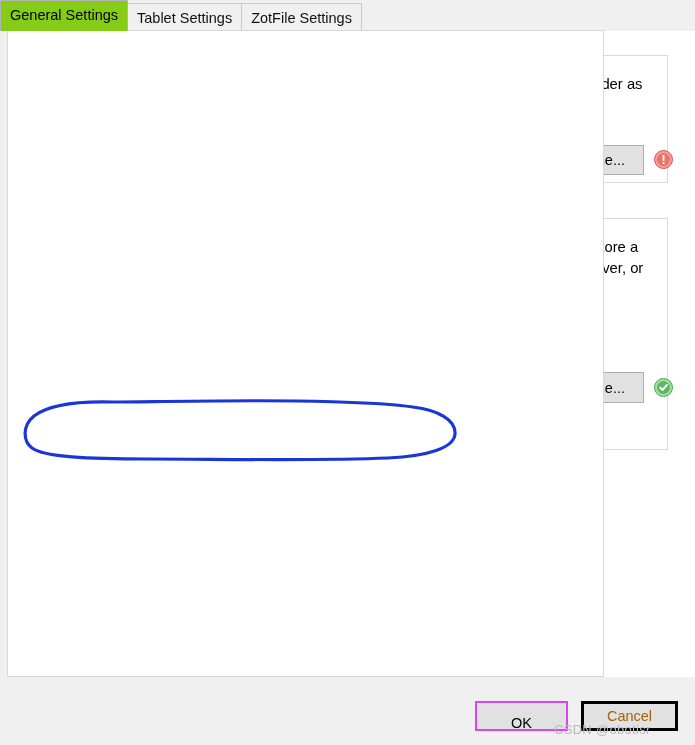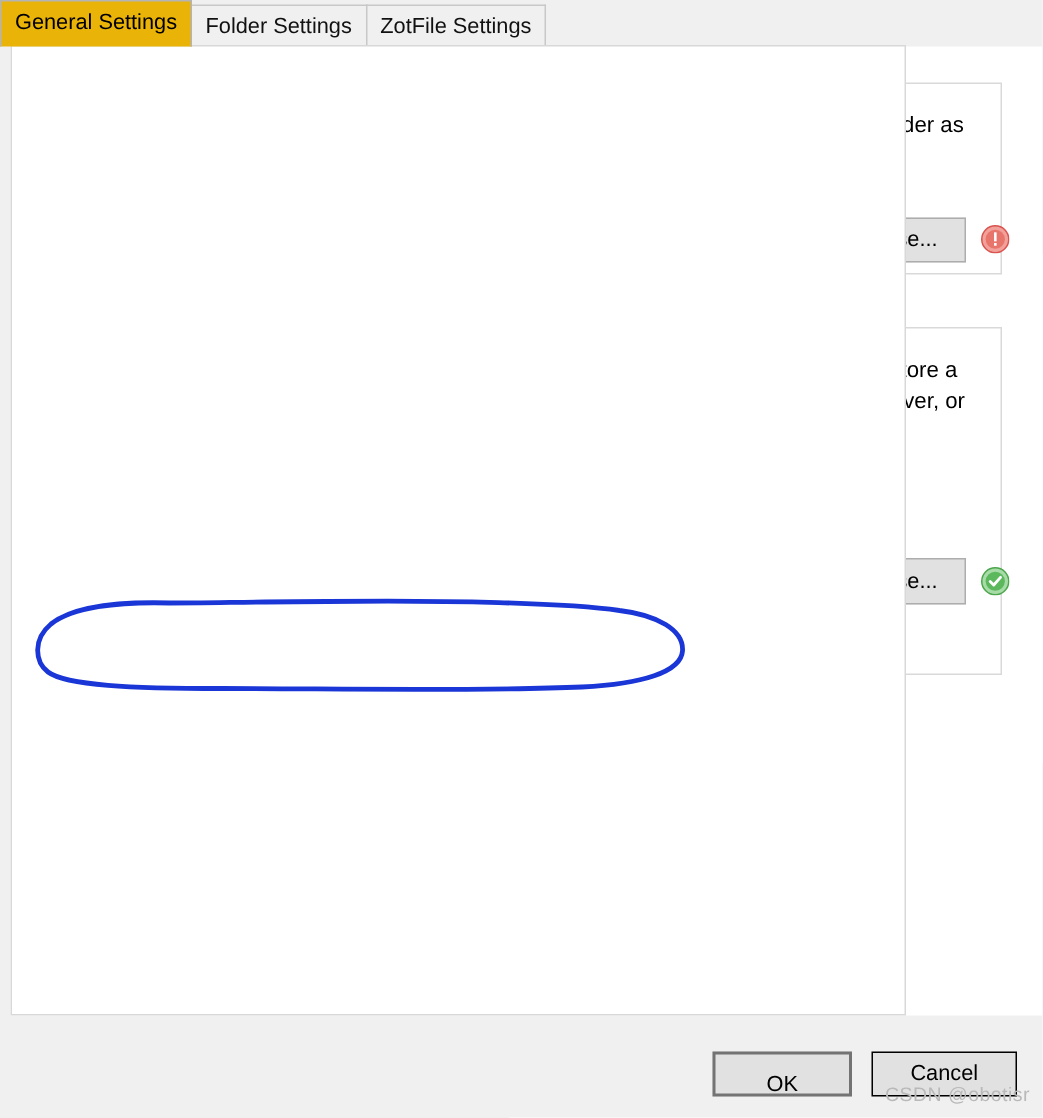--- a/index.html
+++ b/index.html
@@ -34,21 +34,21 @@
     background: #f0f0f0;
     border: 1px solid #c8c8c8;
     border-bottom: none;
     box-sizing: border-box;
     font-size: 14.5px;
     color: #111;
     white-space: nowrap;
     margin-right: -1px;
   }
   .tab.active {
-    background: #eab308;
+    background: #84cc16;
     border-color: #b4b4b4;
     height: 31px;
     line-height: 29px;
     position: relative;
     z-index: 3;
     color: #000;
   }
 
   
   .panel {
@@ -229,73 +229,73 @@
   #info-line1 { left: 27px; top: 458px; }
   #info-line2 { left: 27px; top: 481px; }
   .link { color: #4a83d4; }
 
   
   #ok-button {
     position: absolute;
     left: 475px; top: 701px;
     width: 93px; height: 30px;
     background: #e1e1e1;
-    border: 2px solid #737373;
+    border: 2px solid #d946ef;
     box-sizing: border-box;
     font-family: "Liberation Sans", sans-serif;
     font-size: 14.5px;
     color: #000;
     text-align: center;
     cursor: default;
     padding: 12px;
   }
   #cancel-button {
     position: absolute;
     left: 581px; top: 701px;
     width: 97px; height: 30px;
     background: #e1e1e1;
-    border: 1px solid #000000;
-    box-sizing: border-box;
-    font-family: "Liberation Sans", sans-serif;
-    font-size: 14.5px;
-    color: #000000;
+    border: 3px solid #000000;
+    box-sizing: border-box;
+    font-family: "Liberation Sans", sans-serif;
+    font-size: 14.5px;
+    color: #a16207;
     text-align: center;
     cursor: default;
     padding: 0;
   }
 
   
   #annotation {
     position: absolute;
     left: 18px; top: 396px;
     width: 445px; height: 72px;
     pointer-events: none;
     z-index: 9;
   }
   #watermark {
     position: absolute;
-    left: 590px; top: 722px;
+    left: 554px; top: 722px;
     font-size: 13px;
     color: #b9b9b9;
     letter-spacing: 0.3px;
     z-index: 10;
     white-space: nowrap;
   }
 </style>
 </head>
 <body>
 
 <div class="panel-wide"></div>
 
 <div class="tabstrip">
   <div class="tab active">
     <span>General Settings</span>
   </div>
   <div class="tab">
-    <span>Folder Settings</span>
+    <span>Tablet Settings</span>
   </div>
   <div class="tab">
     <span>ZotFile Settings</span>
   </div>
 </div>
 
 <div class="panel"></div>
 
 <div class="fieldset" id="fs-source">
   <div class="legend">Source Folder for Attaching New Files</div>

